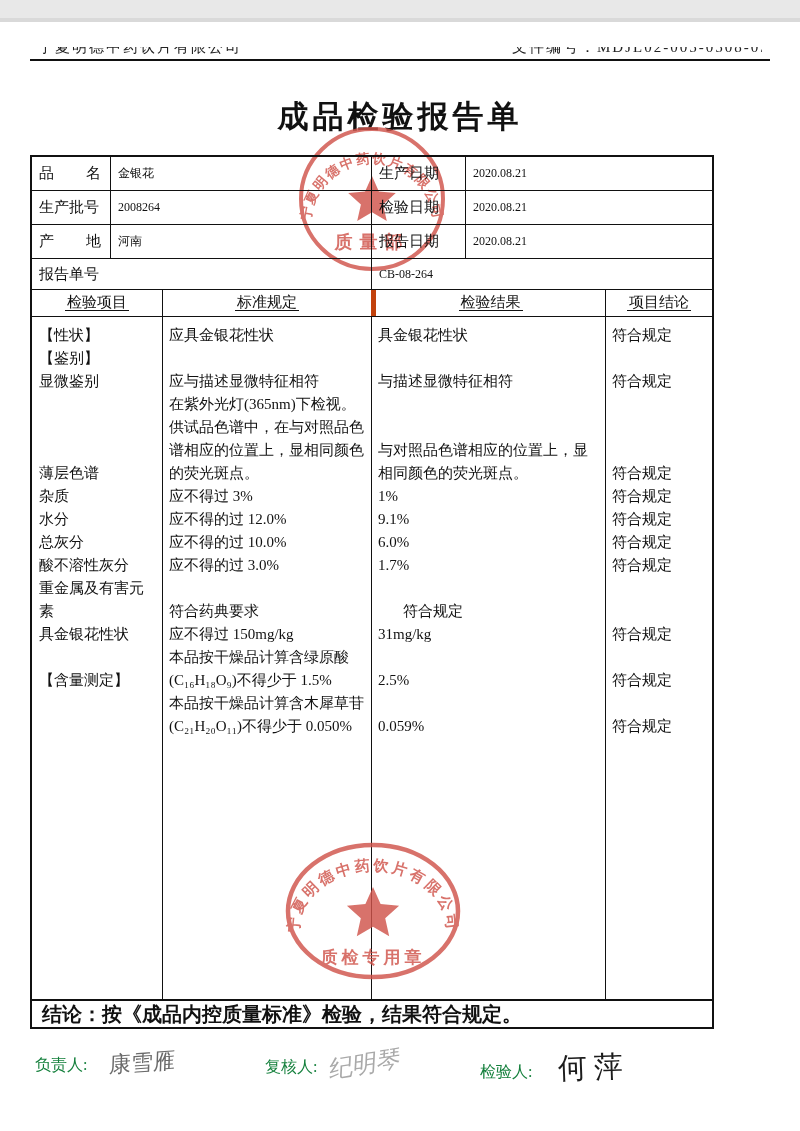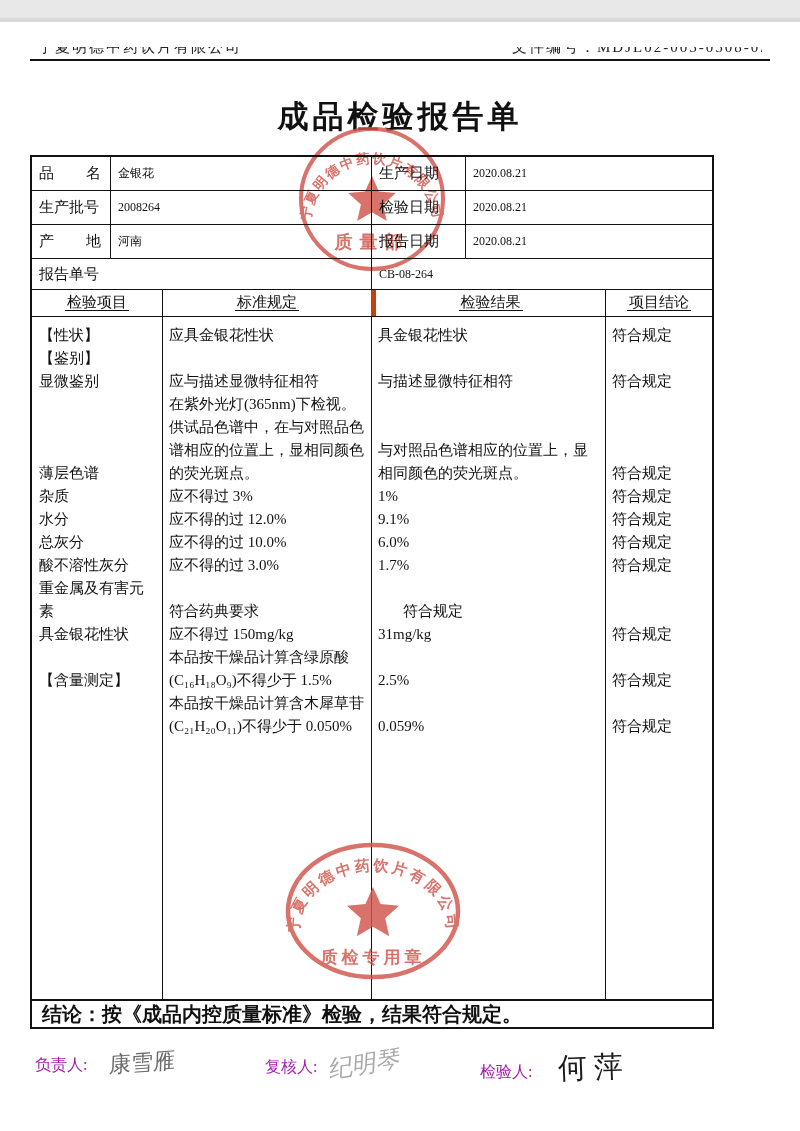--- a/index.html
+++ b/index.html
@@ -56,21 +56,21 @@
   .tbody{position:relative;padding-top:7px;}
   .trow{display:flex;align-items:flex-end;}
   .c{padding:0 7px;box-sizing:border-box;line-height:23px;min-height:23px;}
   .c1{width:130px;}.c2{width:209px;}.c3{width:234px;}.c4{flex:1;}
 
   .conclusion-row{border-top:2px solid #111;height:26px;line-height:26px;padding:0 10px;font-weight:600;font-size:20px;}
 
   
   .sig-band{position:absolute;left:30px;top:1022px;width:740px;height:55px;font-size:16px;}
   .sig{position:absolute;top:8px;white-space:nowrap;}
-  .sig-label{color:#a21caf;}
+  .sig-label{color:#15803d;}
   .hand{display:inline-block;font-family:"DejaVu Sans","Liberation Sans",sans-serif;}
   .hand1{color:#6a6a6a;font-size:22px;transform:rotate(-4deg) skewX(-6deg);margin-left:18px;}
   .hand2{color:#a9a9a9;font-size:24px;transform:rotate(-9deg) skewX(-12deg);margin-left:8px;}
   .hand3{color:#1c1c1c;font-size:29px;letter-spacing:7px;transform:rotate(-2deg);margin-left:22px;}
   .s1{left:5px;}.s2{left:235px;}.s3{left:450px;}
 
   
   .stamp{position:absolute;opacity:0.82;}
   .stamp-top{left:297px;top:104px;}
   .stamp-bottom{left:283px;top:823px;}

